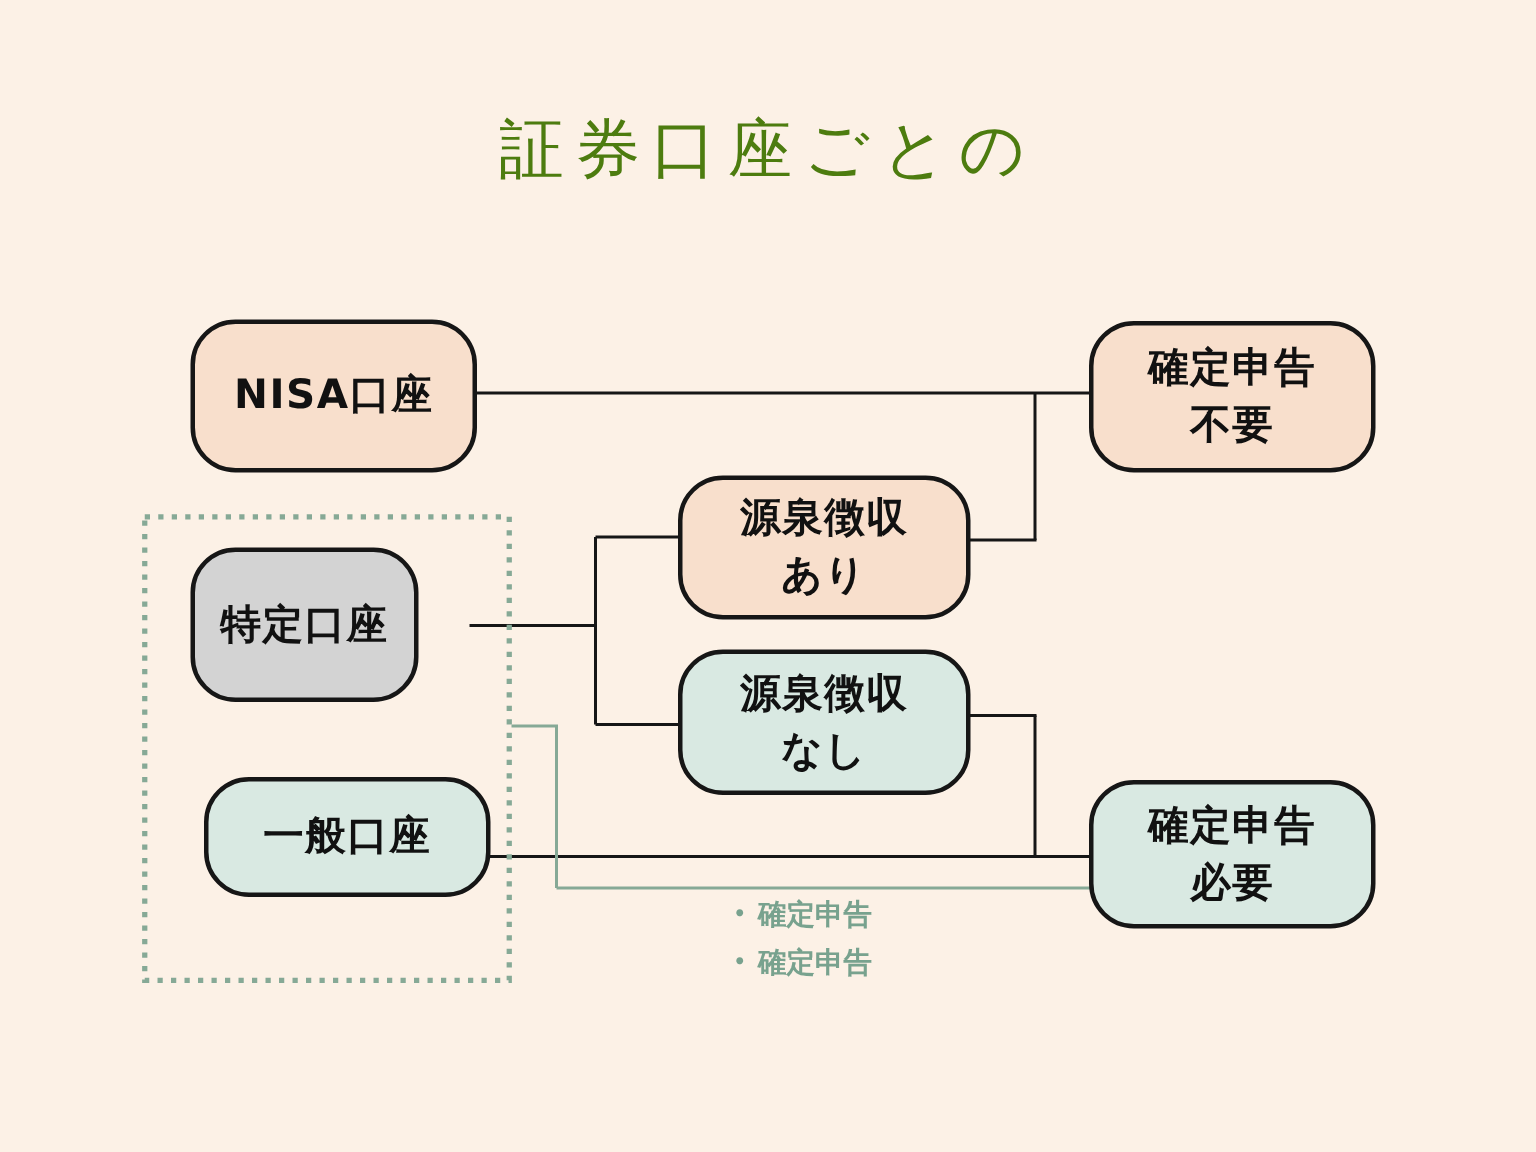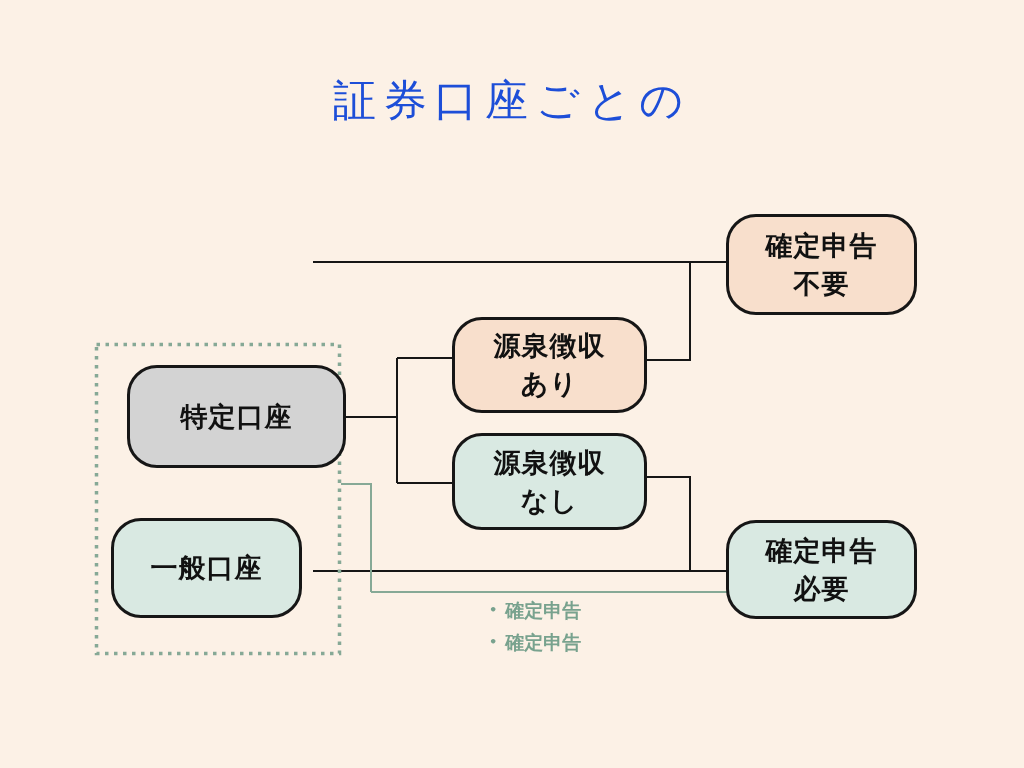--- a/index.html
+++ b/index.html
@@ -26,21 +26,21 @@
   .title {
     position: absolute;
     left: 0;
     top: 70px;
     width: 100%;
     text-align: center;
     font-size: 43px;
     font-weight: 500;
     letter-spacing: 0.18em;
     line-height: 61px;
-    color: #1d4ed8;
+    color: #4d7c0f;
   }
 
   .wires {
     position: absolute;
     left: 0;
     top: 0;
     width: 1024px;
     height: 768px;
   }
 
@@ -60,22 +60,22 @@
     color: #111;
   }
   .fill-peach { background: var(--peach); }
   .fill-teal  { background: var(--teal); }
   .fill-gray  { background: var(--gray); }
 
   .box-nisa     { left: 127px; top: 213px; width: 191px; height: 102px; }
   .box-fuyou    { left: 726px; top: 214px; width: 191px; height: 101px; }
   .box-ari      { left: 452px; top: 317px; width: 195px; height:  96px; }
   .box-nashi    { left: 452px; top: 433px; width: 195px; height:  97px; }
-  .box-tokutei  { left: 127px; top: 365px; width: 219px; height: 103px; align-items: center; }
-  .box-ippan    { left: 111px; top: 518px; width: 191px; height: 100px; }
+  .box-tokutei  { left: 127px; top: 365px; width: 152px; height: 103px; align-items: center; }
+  .box-ippan    { left: 136px; top: 518px; width: 191px; height: 80px; }
   .box-hitsuyou { left: 726px; top: 520px; width: 191px; height:  99px; }
 
   .notes {
     position: absolute;
     left: 489px;
     top: 594px;
     color: var(--sage-text);
     font-size: 19px;
     font-weight: bold;
     line-height: 32px;
@@ -108,20 +108,23 @@
     <line x1="371" y1="484" x2="371" y2="592" stroke="#86a996" stroke-width="2"></line>
     <line x1="371" y1="592" x2="728" y2="592" stroke="#86a996" stroke-width="2"></line>
 
     <rect x="96.5" y="344.5" width="243" height="309" fill="none" stroke="#86a996" stroke-width="3.5" stroke-dasharray="3.5 5.5"></rect>
   </svg>
 
   <div class="title">
     <div>証券口座ごとの</div>
   </div>
 
+  <div class="box fill-peach box-nisa">
+    <div>NISA口座</div>
+  </div>
 
   <div class="box fill-gray box-tokutei">
     <div>特定口座</div>
   </div>
 
   <div class="box fill-teal box-ippan">
     <div>一般口座</div>
   </div>
 
   <div class="box fill-peach box-ari">

